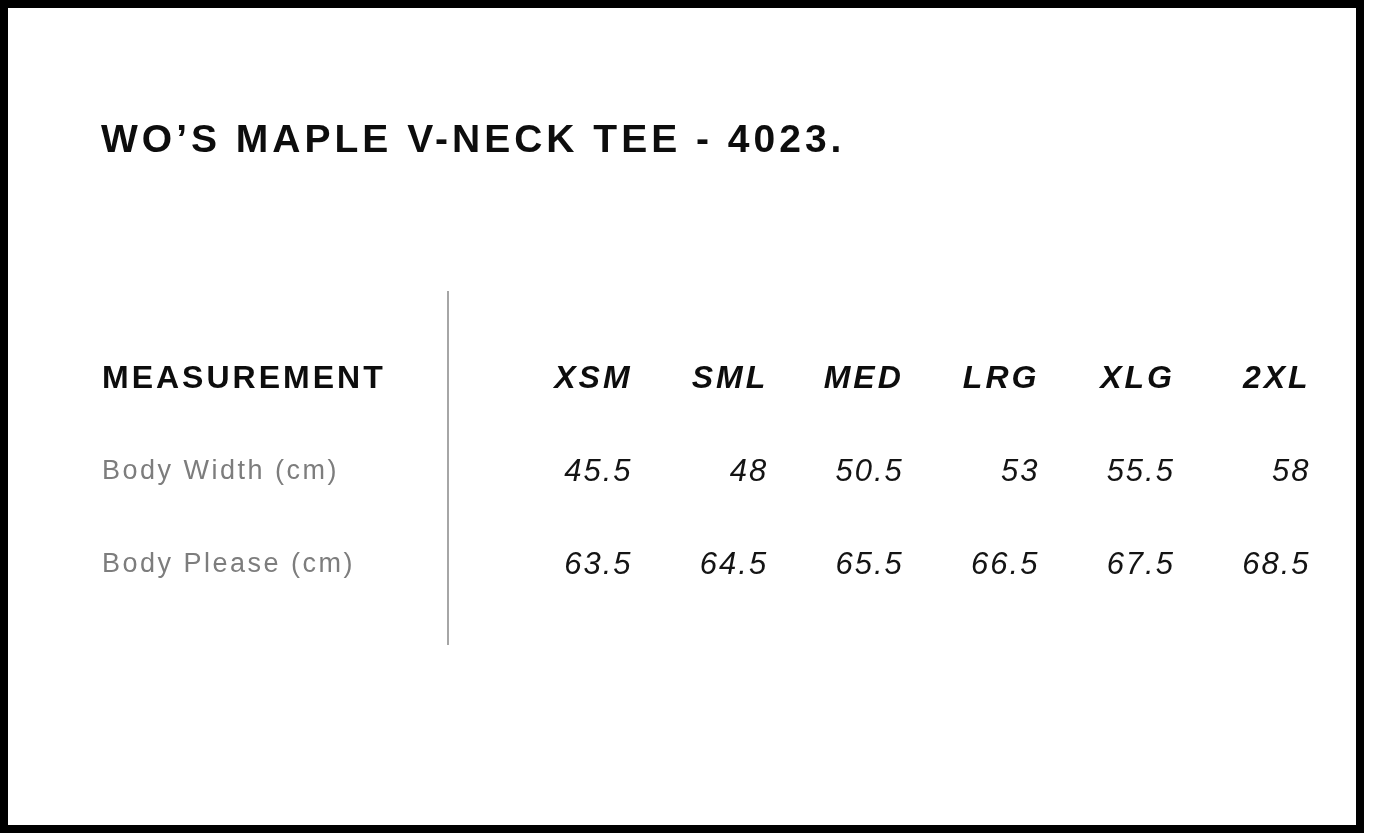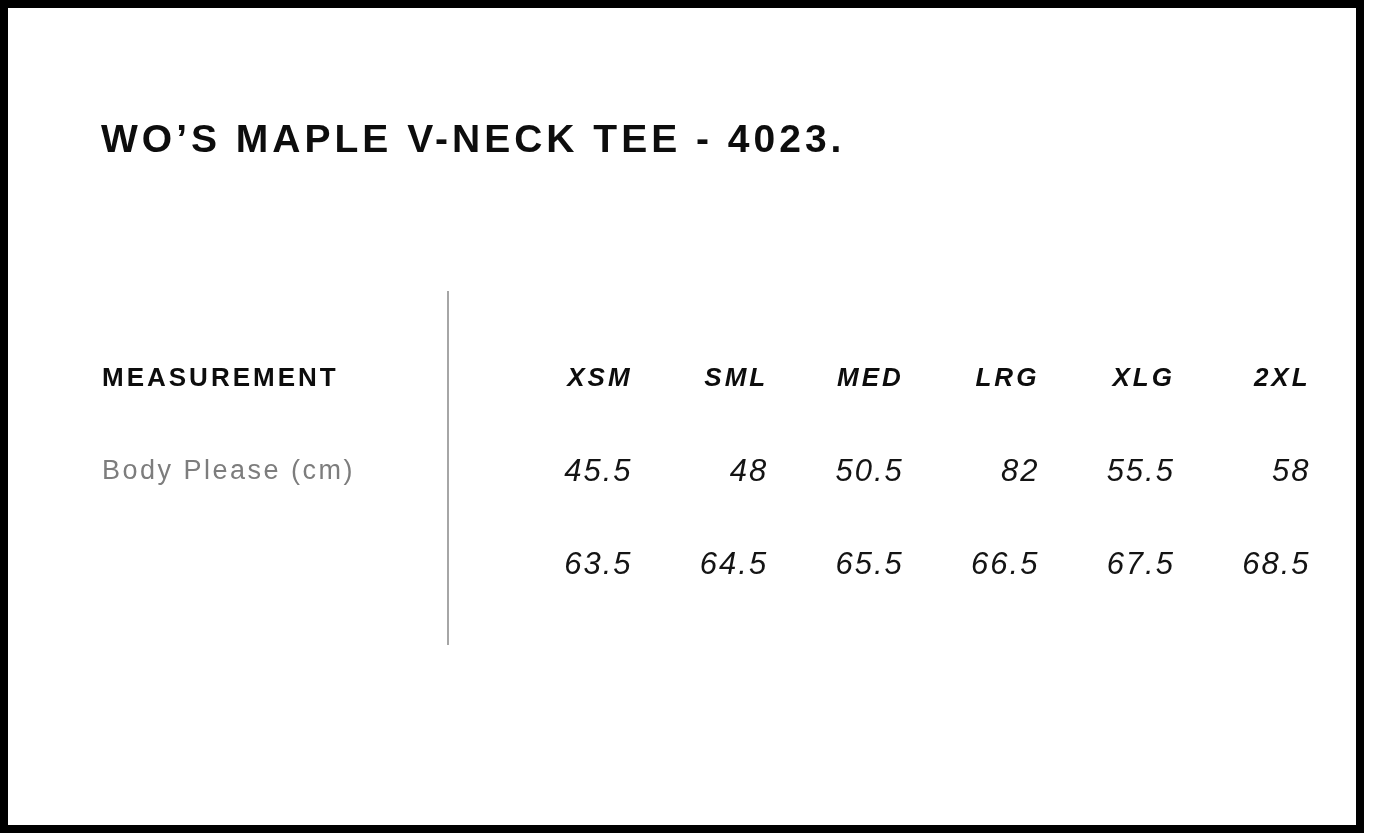--- a/index.html
+++ b/index.html
@@ -55,21 +55,21 @@
 
   .vrow {
     display: grid;
     grid-template-columns: repeat(6, 135.6px);
     align-items: center;
     text-align: right;
     font-style: italic;
   }
 
   .col-header {
-    font-size: 26px;
+    font-size: 32px;
     font-weight: 700;
     letter-spacing: 3px;
     color: #0d0d0d;
     white-space: nowrap;
   }
 
   .row-label {
     font-size: 27px;
     font-weight: 400;
     letter-spacing: 2.5px;
@@ -102,40 +102,43 @@
 
   <h1 class="page-title">WO’S MAPLE V-NECK TEE - 4023.</h1>
 
   <div class="size-table">
 
     <div class="labels-col">
       <div class="lrow">
         <span class="col-header">MEASUREMENT</span>
       </div>
       <div class="lrow">
+        <span class="row-label">Body Width (cm)</span>
+      </div>
+      <div class="lrow">
         <span class="row-label">Body Please (cm)</span>
       </div>
     </div>
 
     <div class="values-col">
 
       <div class="vrow">
         <span class="col-header">XSM</span>
         <span class="col-header">SML</span>
         <span class="col-header">MED</span>
         <span class="col-header">LRG</span>
         <span class="col-header">XLG</span>
         <span class="col-header">2XL</span>
       </div>
 
       <div class="vrow">
         <span class="cell-value">45.5</span>
         <span class="cell-value">48</span>
         <span class="cell-value">50.5</span>
-        <span class="cell-value">82</span>
+        <span class="cell-value">53</span>
         <span class="cell-value">55.5</span>
         <span class="cell-value">58</span>
       </div>
 
       <div class="vrow">
         <span class="cell-value">63.5</span>
         <span class="cell-value">64.5</span>
         <span class="cell-value">65.5</span>
         <span class="cell-value">66.5</span>
         <span class="cell-value">67.5</span>

